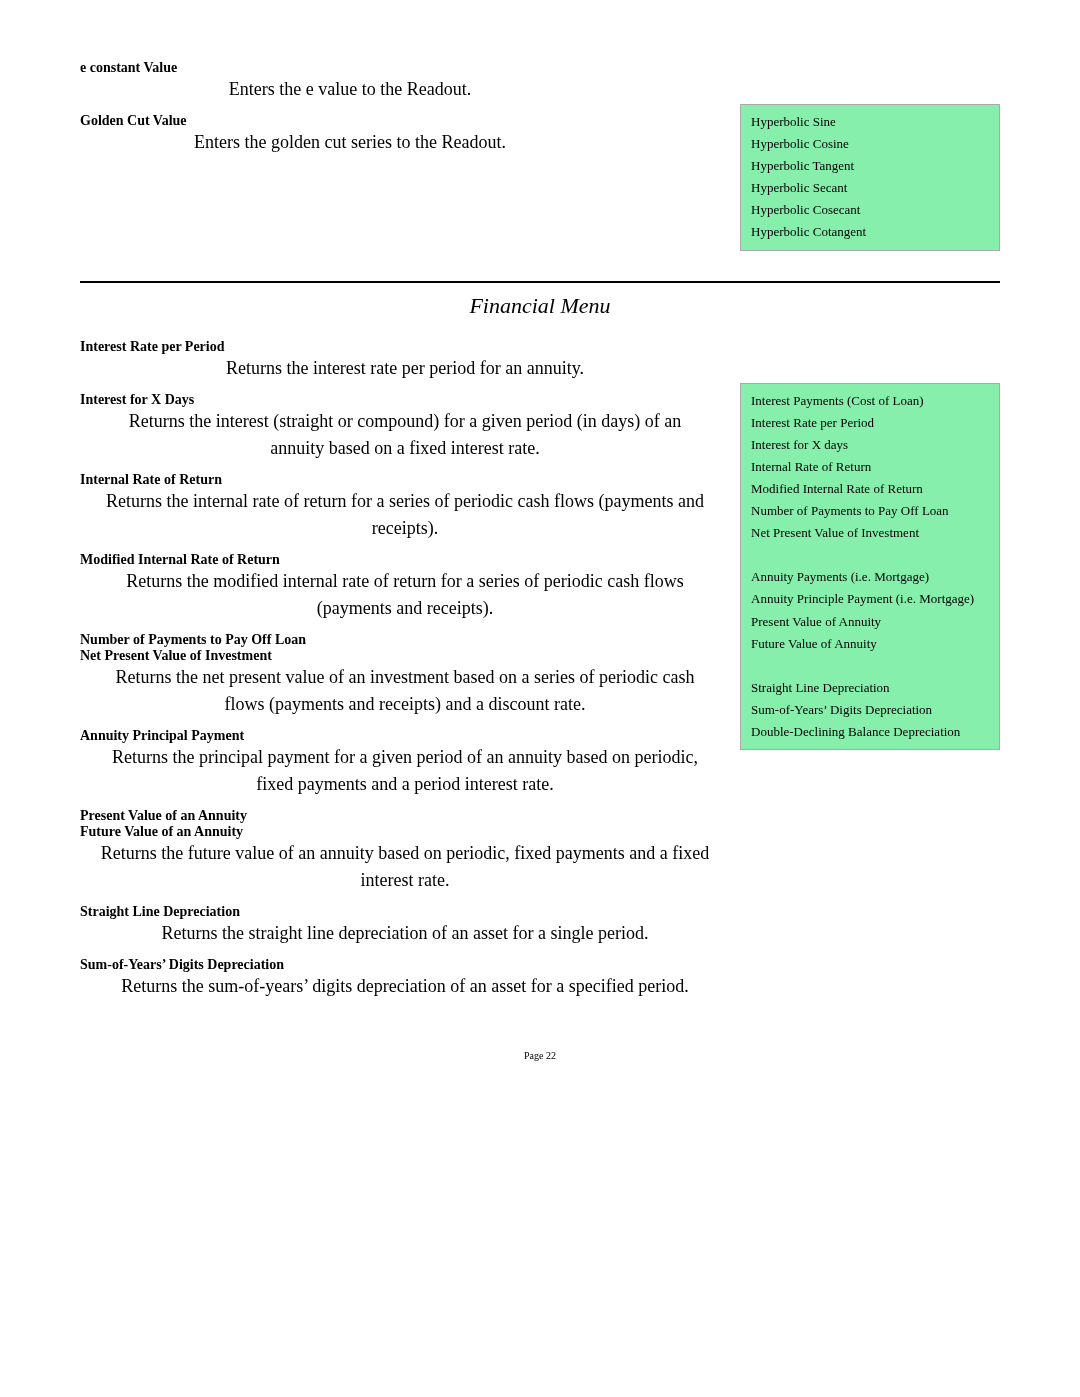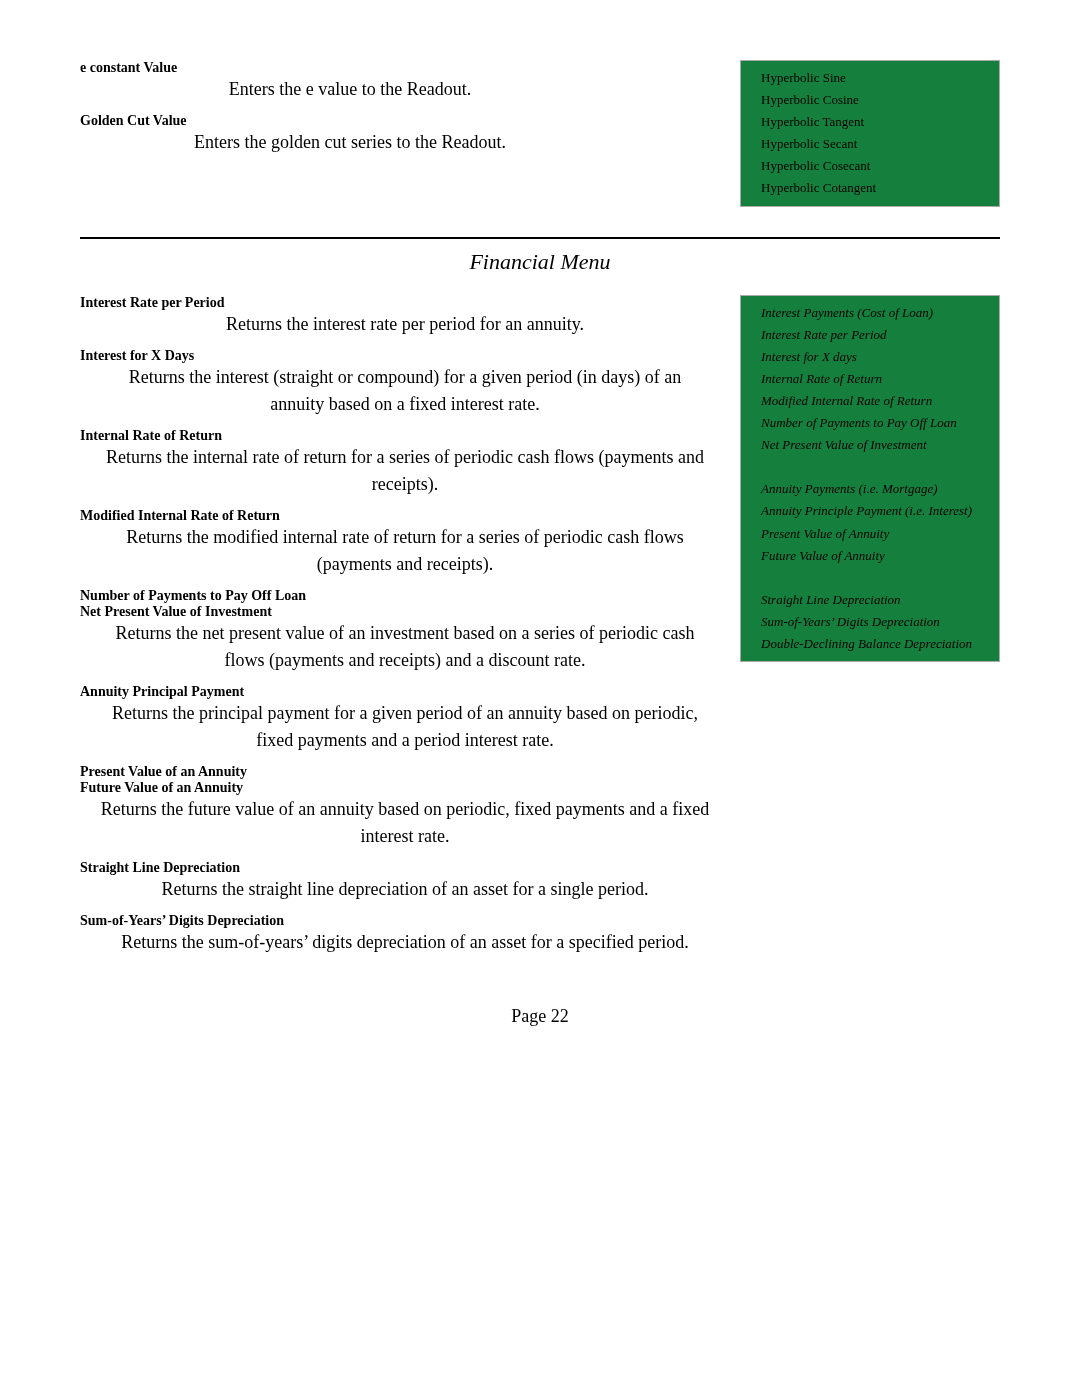--- a/index.html
+++ b/index.html
@@ -37,24 +37,25 @@
     .entry-desc {
       margin-left: 20px;
       margin-bottom: 10px;
       font-size: 18px;
       line-height: 1.5;
       text-align: center;
     }
 
     .sidebar-box {
       border: 1px solid #aaaaaa;
-      padding: 6px 20px;
-      background: #15803d;
+      padding: 6px 10px;
+      background: #86efac;
       font-size: 13px;
       line-height: 1.7;
+      margin-top: 44px;
     }
 
     .sidebar-box div {
       font-size: 13px;
     }
 
     hr.section-divider {
       border: none;
       border-top: 2px solid #000000;
       margin: 20px 0 10px 0;
@@ -74,27 +75,26 @@
       gap: 30px;
     }
 
     .main-left {
       flex: 1;
     }
 
     .main-right {
       width: 260px;
       flex-shrink: 0;
-      font-style: italic;
     }
 
     .page-footer {
       text-align: center;
       margin-top: 40px;
-      font-size: 18px;
+      font-size: 10px;
     }
   </style>
 </head>
 <body>
 
 <div class="top-section">
   <div class="left-column">
     <div class="entry-title">e constant Value</div>
     <div class="entry-desc">Enters the e value to the Readout.</div>
     <div class="entry-title">Golden Cut Value</div>
@@ -179,21 +179,21 @@
     <div class="sidebar-box">
       <div>Interest Payments (Cost of Loan)</div>
       <div>Interest Rate per Period</div>
       <div>Interest for X days</div>
       <div>Internal Rate of Return</div>
       <div>Modified Internal Rate of Return</div>
       <div>Number of Payments to Pay Off Loan</div>
       <div>Net Present Value of Investment</div>
       <br>
       <div>Annuity Payments (i.e. Mortgage)</div>
-      <div>Annuity Principle Payment (i.e. Interest)</div>
+      <div>Annuity Principle Payment (i.e. Mortgage)</div>
       <div>Present Value of Annuity</div>
       <div>Future Value of Annuity</div>
       <br>
       <div>Straight Line Depreciation</div>
       <div>Sum-of-Years’ Digits Depreciation</div>
       <div>Double-Declining Balance Depreciation</div>
     </div>
   </div>
 </div>
 

